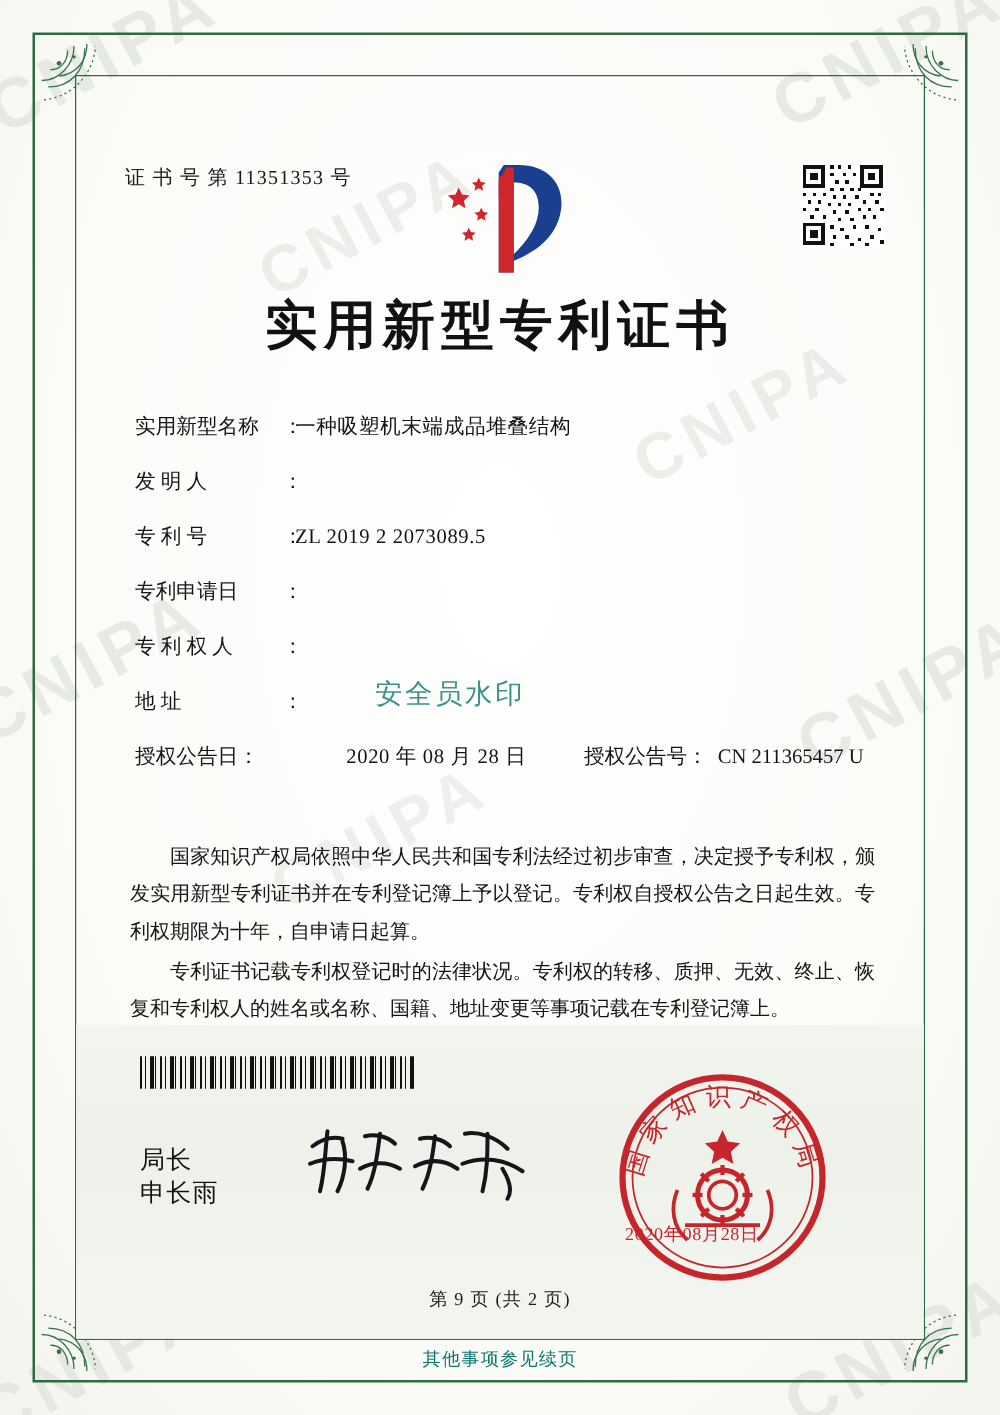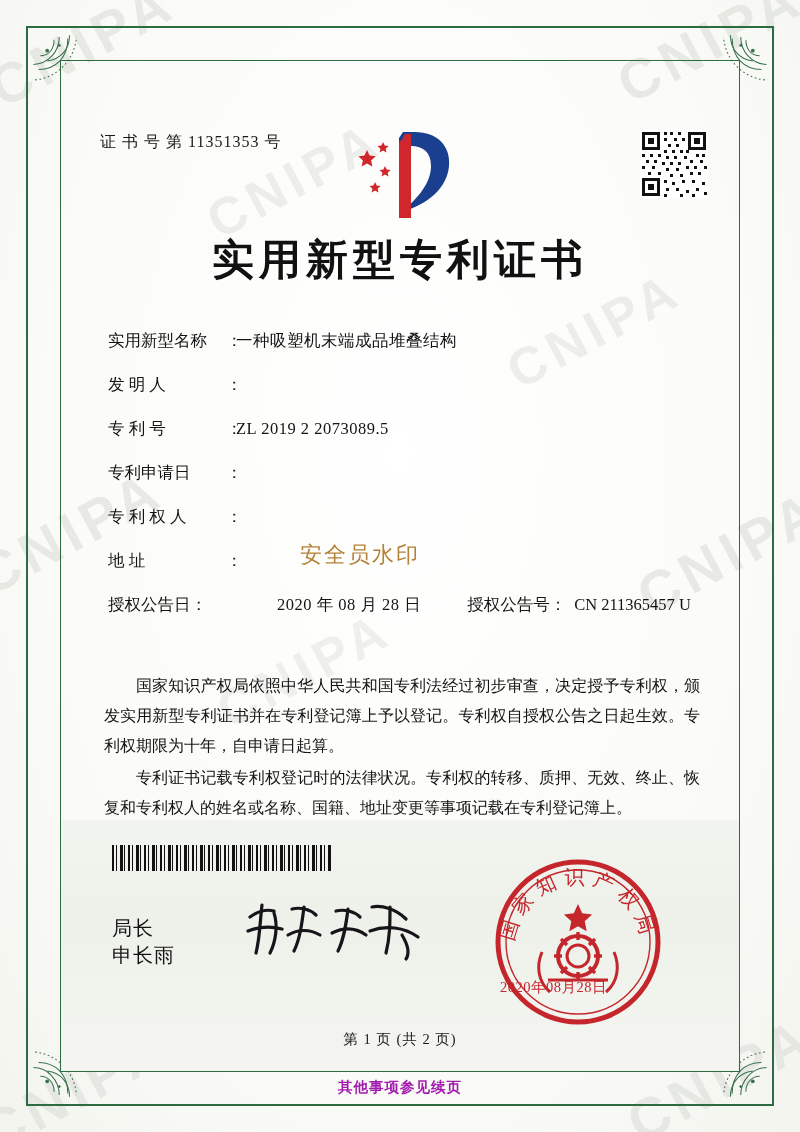--- a/index.html
+++ b/index.html
@@ -75,21 +75,21 @@
   .wm-2 { right: -10px; top: 8px;    font-size: 56px; transform: rotate(-28deg); }
   .wm-3 { left: 200px;  top: 150px;  font-size: 52px; transform: rotate(-28deg); opacity:.45;}
   .wm-4 { left: 500px;  top: 300px;  font-size: 52px; transform: rotate(-28deg); opacity:.45;}
   .wm-5 { left: -30px;  top: 500px;  font-size: 56px; transform: rotate(-28deg); }
   .wm-6 { right: -30px; top: 520px;  font-size: 56px; transform: rotate(-28deg); }
   .wm-7 { left: 210px;  top: 640px;  font-size: 52px; transform: rotate(-28deg); opacity:.40;}
   .wm-8 { left: -25px;  bottom: 10px;font-size: 56px; transform: rotate(-28deg); }
   .wm-9 { right: -20px; bottom: 20px;font-size: 56px; transform: rotate(-28deg); }
   .wm-center {
     left: 300px; top: 540px; font-size: 22px; letter-spacing: 2px;
-    color: #a16207; opacity: .8; font-weight: 400;
+    color: #0f766e; opacity: .8; font-weight: 400;
   }
 
   
   .cert-no {
     position: absolute;
     left: 100px;
     top: 132px;
     font-size: 16px;
     color: #1a1a1a;
     letter-spacing: 1px;
@@ -247,23 +247,22 @@
     font-size: 14.5px;
     color: #1a1a1a;
     letter-spacing: 1px;
   }
   .footnote {
     position: absolute;
     left: 0; right: 0;
     top: 1078px;
     text-align: center;
     font-size: 14.5px;
-    color: #a21caf;
+    color: #0f766e;
     letter-spacing: 1px;
-    font-weight: bold;
   }
 </style>
 </head>
 <body>
 
 <div class="page">
   <div class="paper-tint"></div>
 
   <div class="wm wm-1">CNIPA</div>
   <div class="wm wm-2">CNIPA</div>
@@ -516,15 +515,15 @@
       <defs>
         <path id="sealArc" d="M 22 92 A 64 64 0 0 1 150 92" fill="none"></path>
       </defs>
       <text font-size="20" font-family="Liberation Serif, serif" fill="#c4262c" letter-spacing="7">
         <textPath href="#sealArc" startOffset="50%" text-anchor="middle">国家知识产权局</textPath>
       </text>
     </svg>
   </div>
   <div class="seal-date">2020年08月28日</div>
 
-  <div class="page-no">第 1 页 (共 2 页)</div>
+  <div class="page-no">第 9 页 (共 2 页)</div>
   <div class="footnote">其他事项参见续页</div>
 </div>
 
 </body></html>

